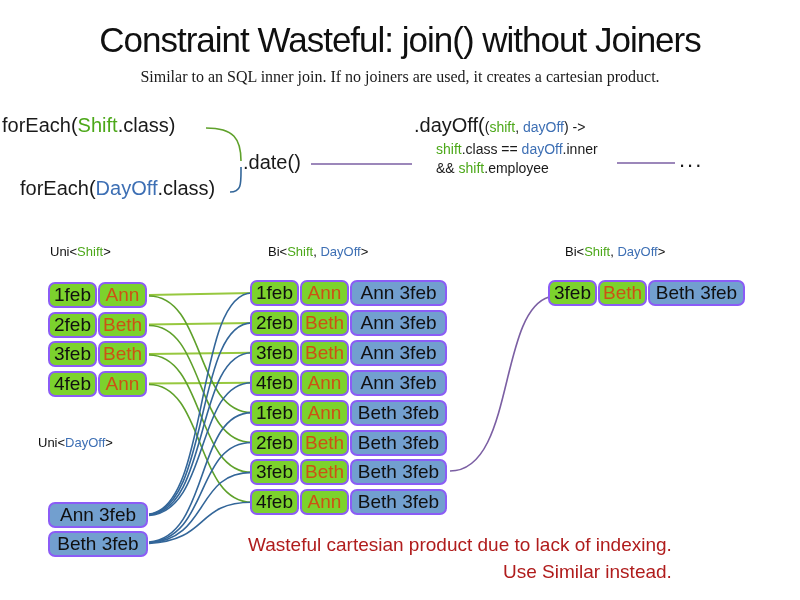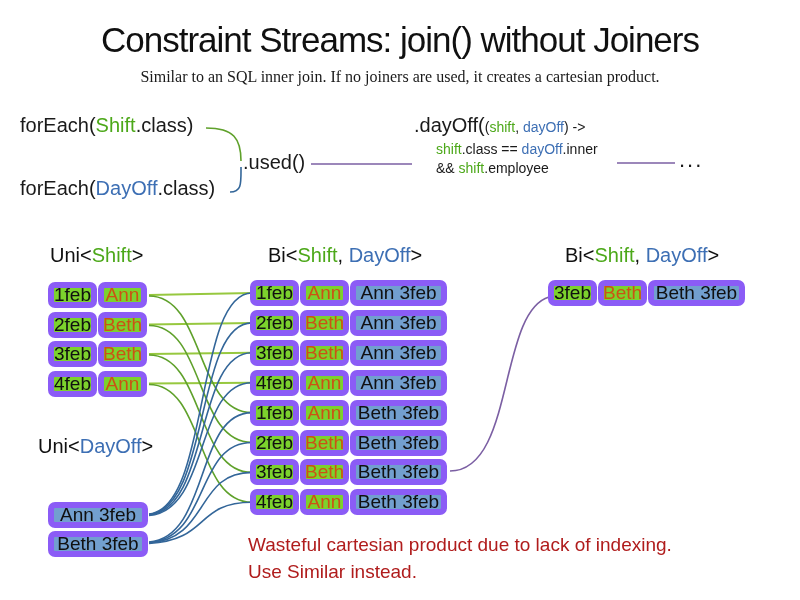--- a/index.html
+++ b/index.html
@@ -6,38 +6,38 @@
   .slide{position:relative;width:800px;height:600px;background:#ffffff;
          font-family:"Liberation Sans",sans-serif;overflow:hidden;color:#111;}
   .abs{position:absolute;}
   .title{top:20px;left:0;width:800px;text-align:center;font-size:35px;letter-spacing:-1px;color:#101010;}
   .subtitle{top:68px;left:0;width:800px;text-align:center;font-size:16px;color:#1a1a1a;font-family:Liberation Serif, serif;}
   .code{font-size:20px;color:#1a1a1a;white-space:pre;}
   .sm{font-size:14px;}
   .big{font-size:21px;}
   .green-t{color:var(--green-text);}
   .blue-t{color:var(--blue-text);}
-  .hdr{font-size:20px;color:#101010;white-space:pre;}
+  .hdr{font-size:13px;color:#101010;white-space:pre;}
   .row{position:absolute;white-space:nowrap;z-index:2;display:flex;}
-  .cell{box-sizing:border-box;height:26px;border:6px solid #8b5cf6;border-radius:7px;
+  .cell{box-sizing:border-box;height:26px;border:2px solid #8b5cf6;border-radius:7px;
         font-size:19px;display:flex;align-items:center;justify-content:center;
         color:#101010;background:#fff;}
   .cell + .cell{margin-left:1px;}
   .w49{width:49px;} .w97{width:97px;} .w100{width:100px;}
   .green-b{background:var(--green-box);}
   .blue-b{background:var(--blue-box);}
   .emp{color:var(--orange-text);}
   svg.lines{position:absolute;left:0;top:0;z-index:1;}
   svg.lines path{fill:none;}
   .ln-gl{stroke:var(--line-green-light);stroke-width:2;}
   .ln-gd{stroke:var(--line-green-dark);stroke-width:1.6;}
   .ln-bl{stroke:var(--line-blue);stroke-width:1.6;}
   .ln-pu{stroke:var(--line-purple);stroke-width:1.6;}
   .diamond{fill:var(--diamond);stroke:none;}
-  .warning{color:var(--red-text);font-size:19px;line-height:27px;white-space:pre;}
+  .warning{color:var(--red-text);font-size:19px;line-height:27px;white-space:pre;text-align:right;}
   .ellipsis{font-size:22px;letter-spacing:2px;color:#1a1a1a;}
 </style>
 </head>
 <body>
 
 <div class="slide">
 
   <svg class="lines" width="800" height="600" viewBox="0 0 800 600">
     <g>
       <path class="ln-gd" d="M206,128 C234,128 241,139 241,161"></path>
@@ -78,28 +78,28 @@
       <path class="diamond" d="M350,394.2 l3.5,3.5 -3.5,3.5 -3.5,-3.5 z"></path>
       <path class="diamond" d="M350,424.1 l3.5,3.5 -3.5,3.5 -3.5,-3.5 z"></path>
       <path class="diamond" d="M350,454 l3.5,3.5 -3.5,3.5 -3.5,-3.5 z"></path>
       <path class="diamond" d="M350,483.9 l3.5,3.5 -3.5,3.5 -3.5,-3.5 z"></path>
       <path class="diamond" d="M350,511.8 l3.5,3.5 -3.5,3.5 -3.5,-3.5 z"></path>
       <path class="diamond" d="M649,274.5 l3.5,3.5 -3.5,3.5 -3.5,-3.5 z"></path>
       <path class="diamond" d="M649,302.5 l3.5,3.5 -3.5,3.5 -3.5,-3.5 z"></path>
     </g>
   </svg>
 
-  <div class="abs title">Constraint Streams: join() without Joiners</div>
+  <div class="abs title">Constraint Wasteful: join() without Joiners</div>
   <div class="abs subtitle">Similar to an SQL inner join. If no joiners are used, it creates a cartesian product.</div>
 
-  <div class="abs code" style="left:20px;top:114px;"><span>forEach(</span><span class="green-t">Shift</span><span>.class)</span></div>
+  <div class="abs code" style="left:2px;top:114px;"><span>forEach(</span><span class="green-t">Shift</span><span>.class)</span></div>
 
   <div class="abs code" style="left:20px;top:177px;"><span>forEach(</span><span class="blue-t">DayOff</span><span>.class)</span></div>
 
-  <div class="abs code" style="left:243px;top:151px;">.used()</div>
+  <div class="abs code" style="left:243px;top:151px;">.date()</div>
 
   <div class="abs code" style="left:414px;top:114px;"><span>.dayOff(</span><span class="sm">(</span><span class="sm green-t">shift</span><span class="sm">, </span><span class="sm blue-t">dayOff</span><span class="sm">) -&gt;</span></div>
 
   <div class="abs code sm" style="left:436px;top:141px;"><span class="green-t">shift</span><span>.class == </span><span class="blue-t">dayOff</span><span>.inner</span></div>
 
   <div class="abs code sm" style="left:436px;top:160px;"><span>&amp;&amp; </span><span class="green-t">shift</span><span>.employee</span></div>
 
 
   <div class="abs ellipsis" style="left:679px;top:147px;">...</div>
 

